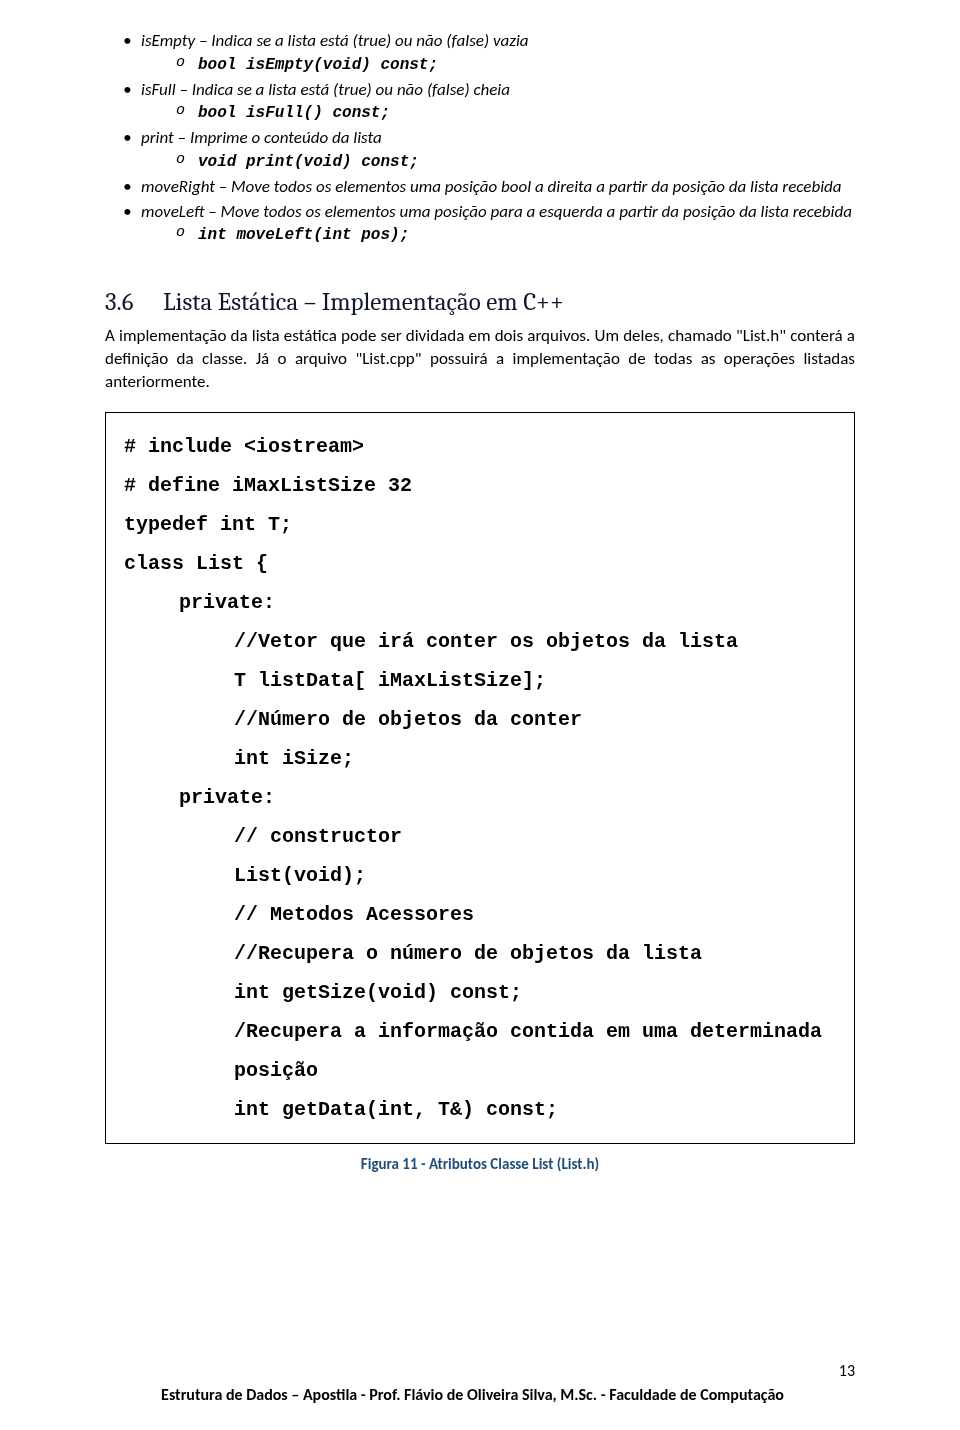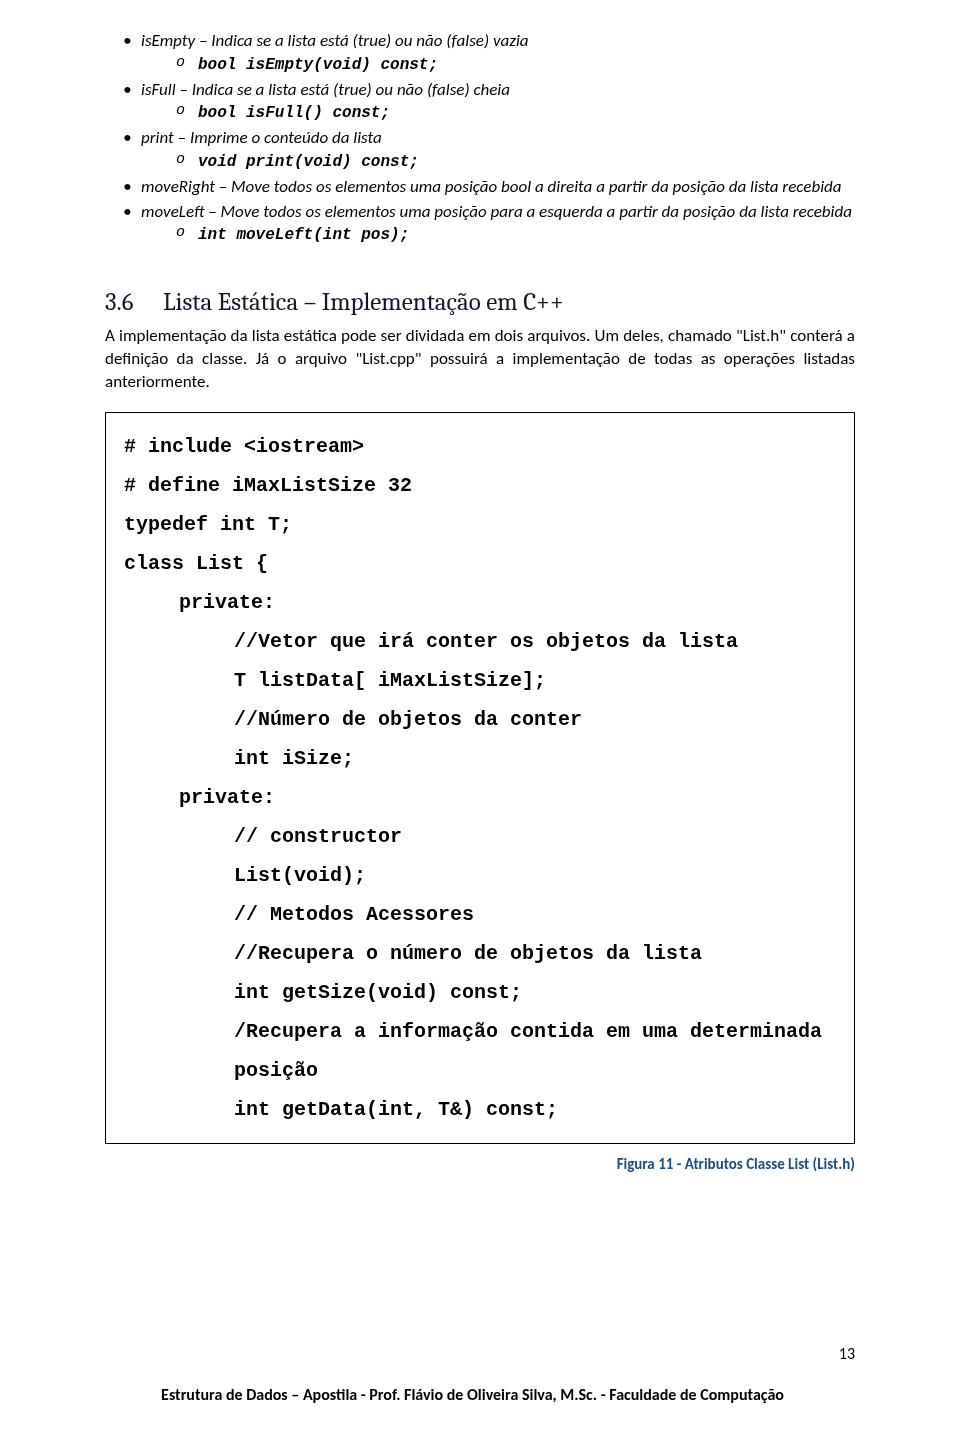--- a/index.html
+++ b/index.html
@@ -81,38 +81,38 @@
     padding: 14px 18px;
     font-family: "Courier New", monospace;
     font-weight: bold;
     font-size: 20px;
     line-height: 1.95;
     margin-bottom: 10px;
   }
   .codebox .ind1 { padding-left: 55px; display: block; }
   .codebox .ind2 { padding-left: 110px; display: block; }
   .caption {
-    text-align: right;
+    text-align: center;
     color: #1F4E79;
     font-size: 15px;
     font-weight: bold;
     margin-top: 6px;
   }
   .footer {
     position: absolute;
     bottom: 24px;
     left: 105px;
     right: 120px;
     text-align: center;
     font-weight: bold;
     font-size: 16px;
   }
   .pagenum {
     position: absolute;
-    bottom: 65px;
+    bottom: 48px;
     right: 105px;
     font-size: 16px;
   }
 </style>
 </head>
 <body>
 
 <div class="page">
 
   <ul class="bullets">

